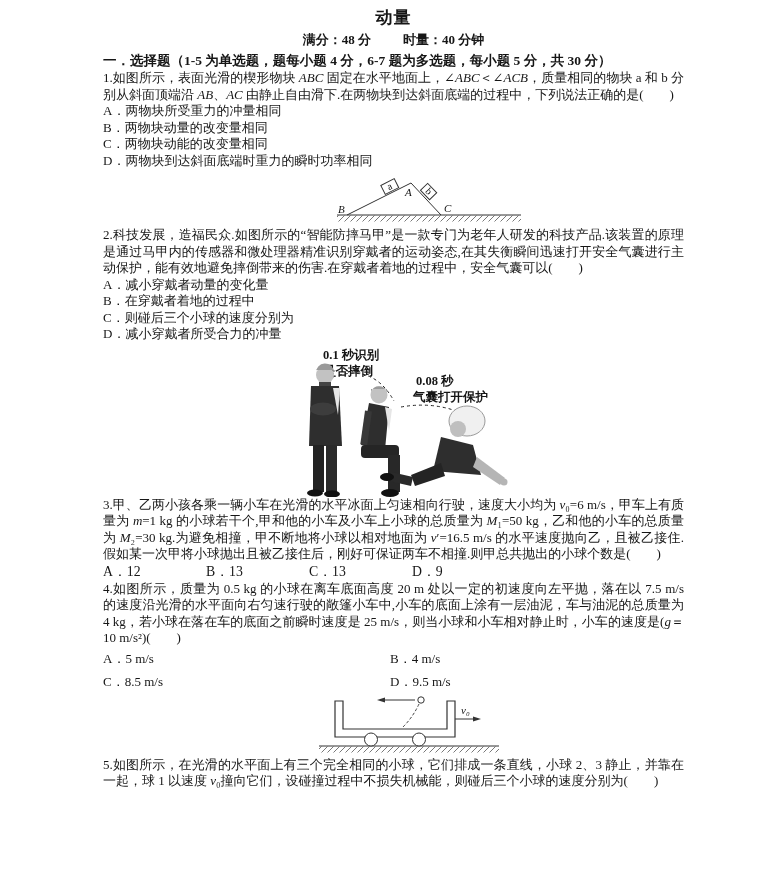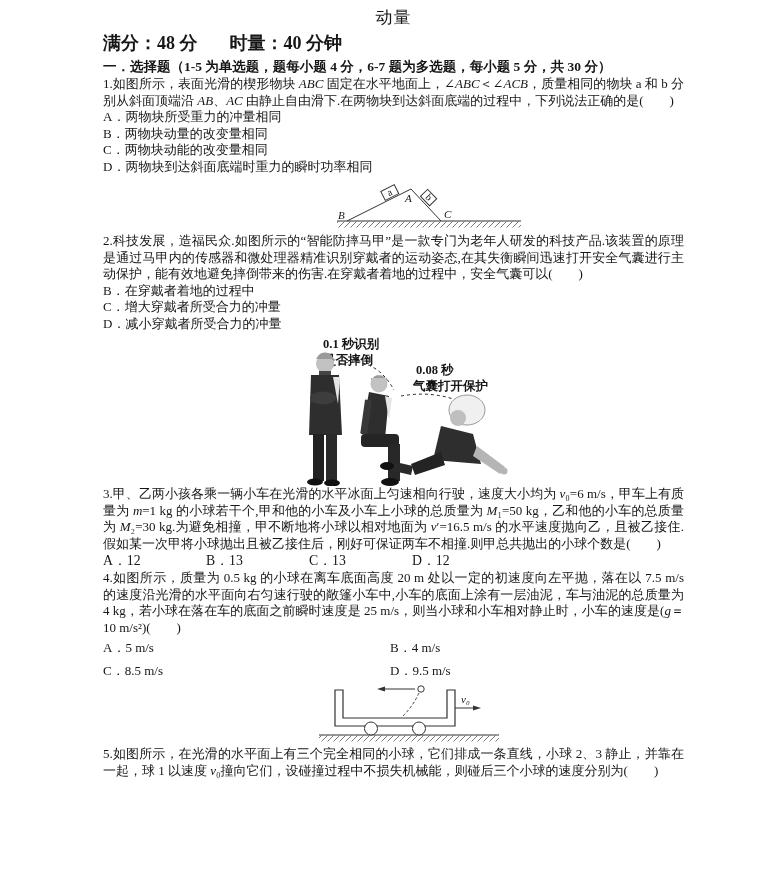--- a/index.html
+++ b/index.html
@@ -8,27 +8,27 @@
     width:784px;height:892px;
     box-sizing:border-box;
     padding:6px 100px 0 103px;
     overflow:hidden;
     background:#ffffff;
     font-family:"Liberation Serif","DejaVu Serif",serif;
     color:#161616;
   }
   .title{
     margin:0 0 2px 0;
-    font-size:17px;font-weight:400;
+    font-size:17px;font-weight:700;
     text-align:center;letter-spacing:1px;
   }
   .subtitle{
     margin:0 0 3px 0;
-    font-size:18px;font-weight:700;
-    text-align:left;
+    font-size:13px;font-weight:700;
+    text-align:center;
   }
   .subtitle .gap{display:inline-block;width:32px;}
   .section-heading{
     margin:0;
     font-size:13.5px;font-weight:700;
     line-height:18px;
   }
   .qtext,.opt{
     margin:0;
     font-size:13px;
@@ -93,22 +93,23 @@
         <text x="0" y="-2" text-anchor="middle" class="lbl-sm">b</text>
       </g>
       <text x="76" y="25" class="lbl-it">A</text>
       <text x="9" y="42" class="lbl-it">B</text>
       <text x="115" y="41" class="lbl-it">C</text>
     </svg>
   </div>
 
   <div>
     <p class="qtext">2.科技发展，造福民众.如图所示的“智能防摔马甲”是一款专门为老年人研发的科技产品.该装置的原理是通过马甲内的传感器和微处理器精准识别穿戴者的运动姿态,在其失衡瞬间迅速打开安全气囊进行主动保护，能有效地避免摔倒带来的伤害.在穿戴者着地的过程中，安全气囊可以(　　)</p>
+    <p class="opt">A．减小穿戴者动量的变化量</p>
     <p class="opt">B．在穿戴者着地的过程中</p>
-    <p class="opt">C．增大穿戴者所受合力的冲量</p>
+    <p class="opt">C．则碰后三个小球的速度分别为</p>
     <p class="opt">D．减小穿戴者所受合力的冲量</p>
 
     <svg class="fig fig-fall" width="270" height="152" viewBox="0 0 270 152">
 
       <text x="62" y="14" class="lbl-bold">0.1 秒识别</text>
       <text x="62" y="30" class="lbl-bold">是否摔倒</text>
       <text x="155" y="40" class="lbl-bold">0.08 秒</text>
       <text x="152" y="56" class="lbl-bold">气囊打开保护</text>
 
       <path d="M 72 32 Q 112 18 133 56" fill="none" stroke="#222" stroke-width="1" stroke-dasharray="3 3"></path>
@@ -146,21 +147,21 @@
         <path d="M152,132 L130,127 L128,136 L150,141 Z" fill="#2a2a2a"></path>
         <ellipse cx="126" cy="132" rx="7" ry="4" fill="#111"></ellipse>
         <path d="M216,112 L244,133 L239,140 L212,122 Z" fill="#b5b5b5"></path>
         <circle cx="243" cy="137" r="3.5" fill="#b5b5b5"></circle>
       </g>
     </svg>
   </div>
 
   <div>
     <p class="qtext">3.甲、乙两小孩各乘一辆小车在光滑的水平冰面上匀速相向行驶，速度大小均为 <i>v</i>₀=6 m/s，甲车上有质量为 <i>m</i>=1 kg 的小球若干个,甲和他的小车及小车上小球的总质量为 <i>M</i>₁=50 kg，乙和他的小车的总质量为 <i>M</i>₂=30 kg.为避免相撞，甲不断地将小球以相对地面为 <i>v</i>′=16.5 m/s 的水平速度抛向乙，且被乙接住.假如某一次甲将小球抛出且被乙接住后，刚好可保证两车不相撞.则甲总共抛出的小球个数是(　　)</p>
-    <p class="opts-inline"><span>A．12</span><span>B．13</span><span>C．13</span><span>D．12</span></p>
+    <p class="opts-inline"><span>A．12</span><span>B．13</span><span>C．13</span><span>D．9</span></p>
   </div>
 
   <div>
     <p class="qtext">4.如图所示，质量为 0.5 kg 的小球在离车底面高度 20 m 处以一定的初速度向左平抛，落在以 7.5 m/s 的速度沿光滑的水平面向右匀速行驶的敞篷小车中,小车的底面上涂有一层油泥，车与油泥的总质量为 4 kg，若小球在落在车的底面之前瞬时速度是 25 m/s，则当小球和小车相对静止时，小车的速度是(<i>g</i>＝10 m/s²)(　　)</p>
     <div class="opts-grid">
       <span>A．5 m/s</span>
       <span>B．4 m/s</span>
       <span>C．8.5 m/s</span>
       <span>D．9.5 m/s</span>
     </div>

